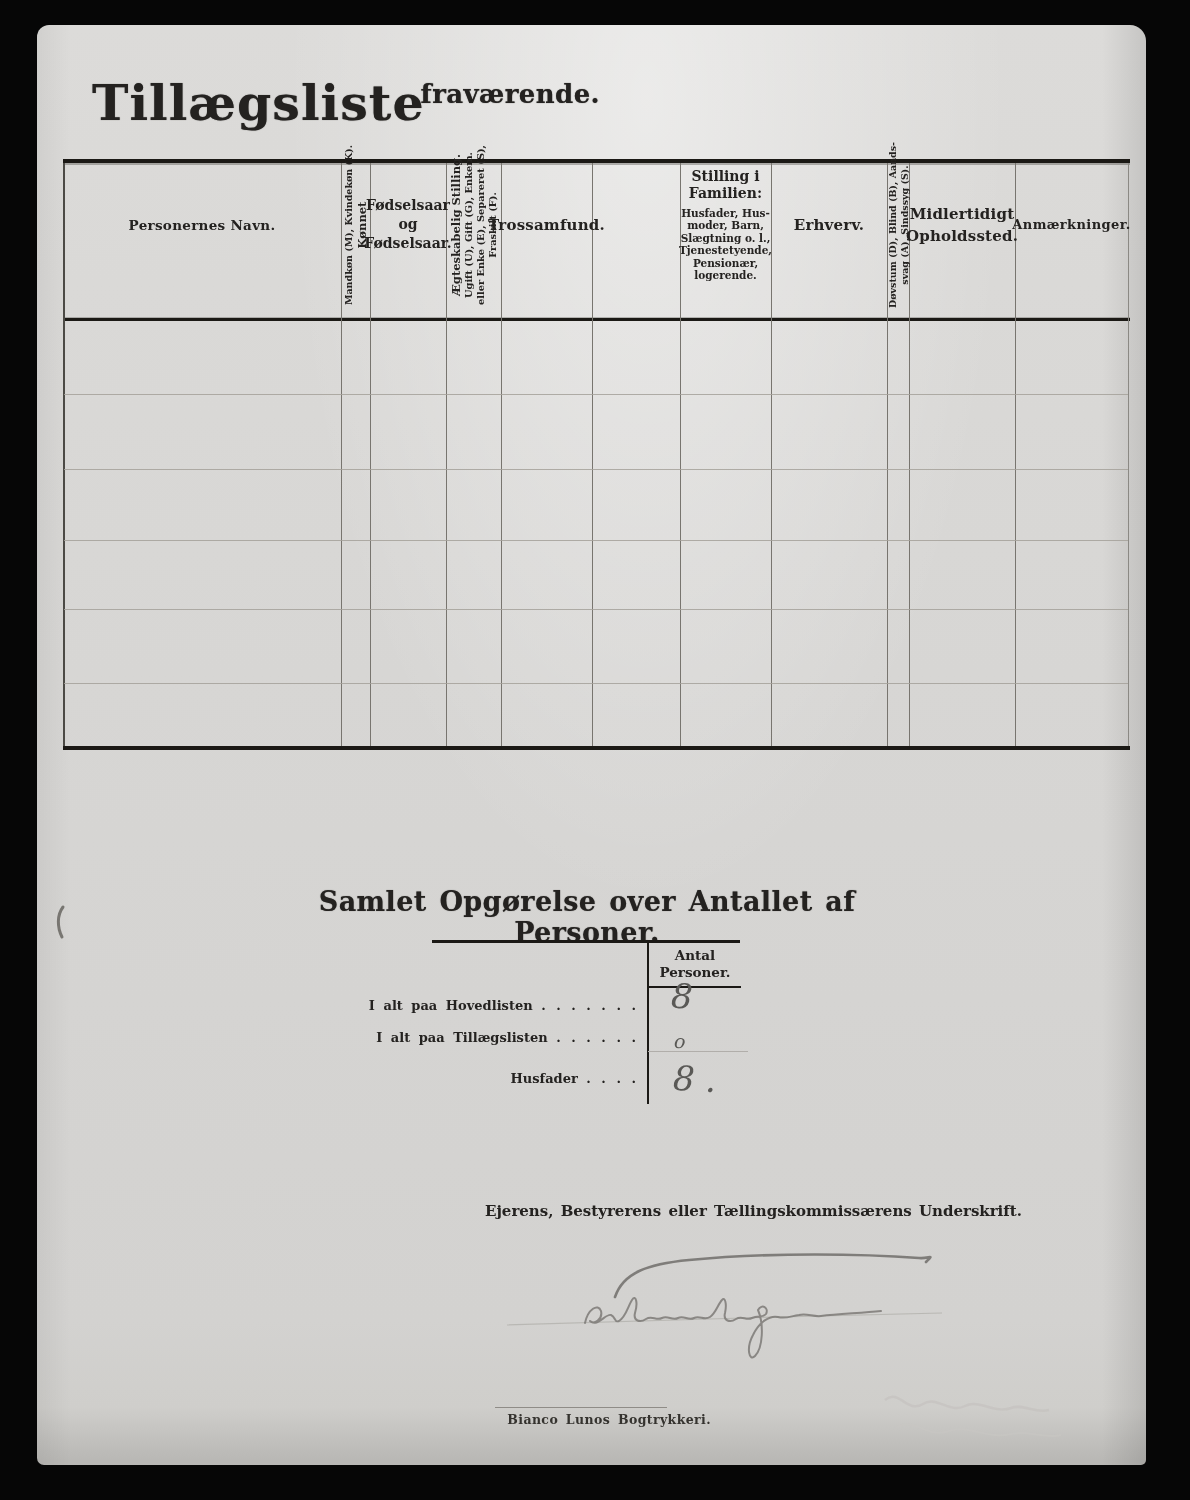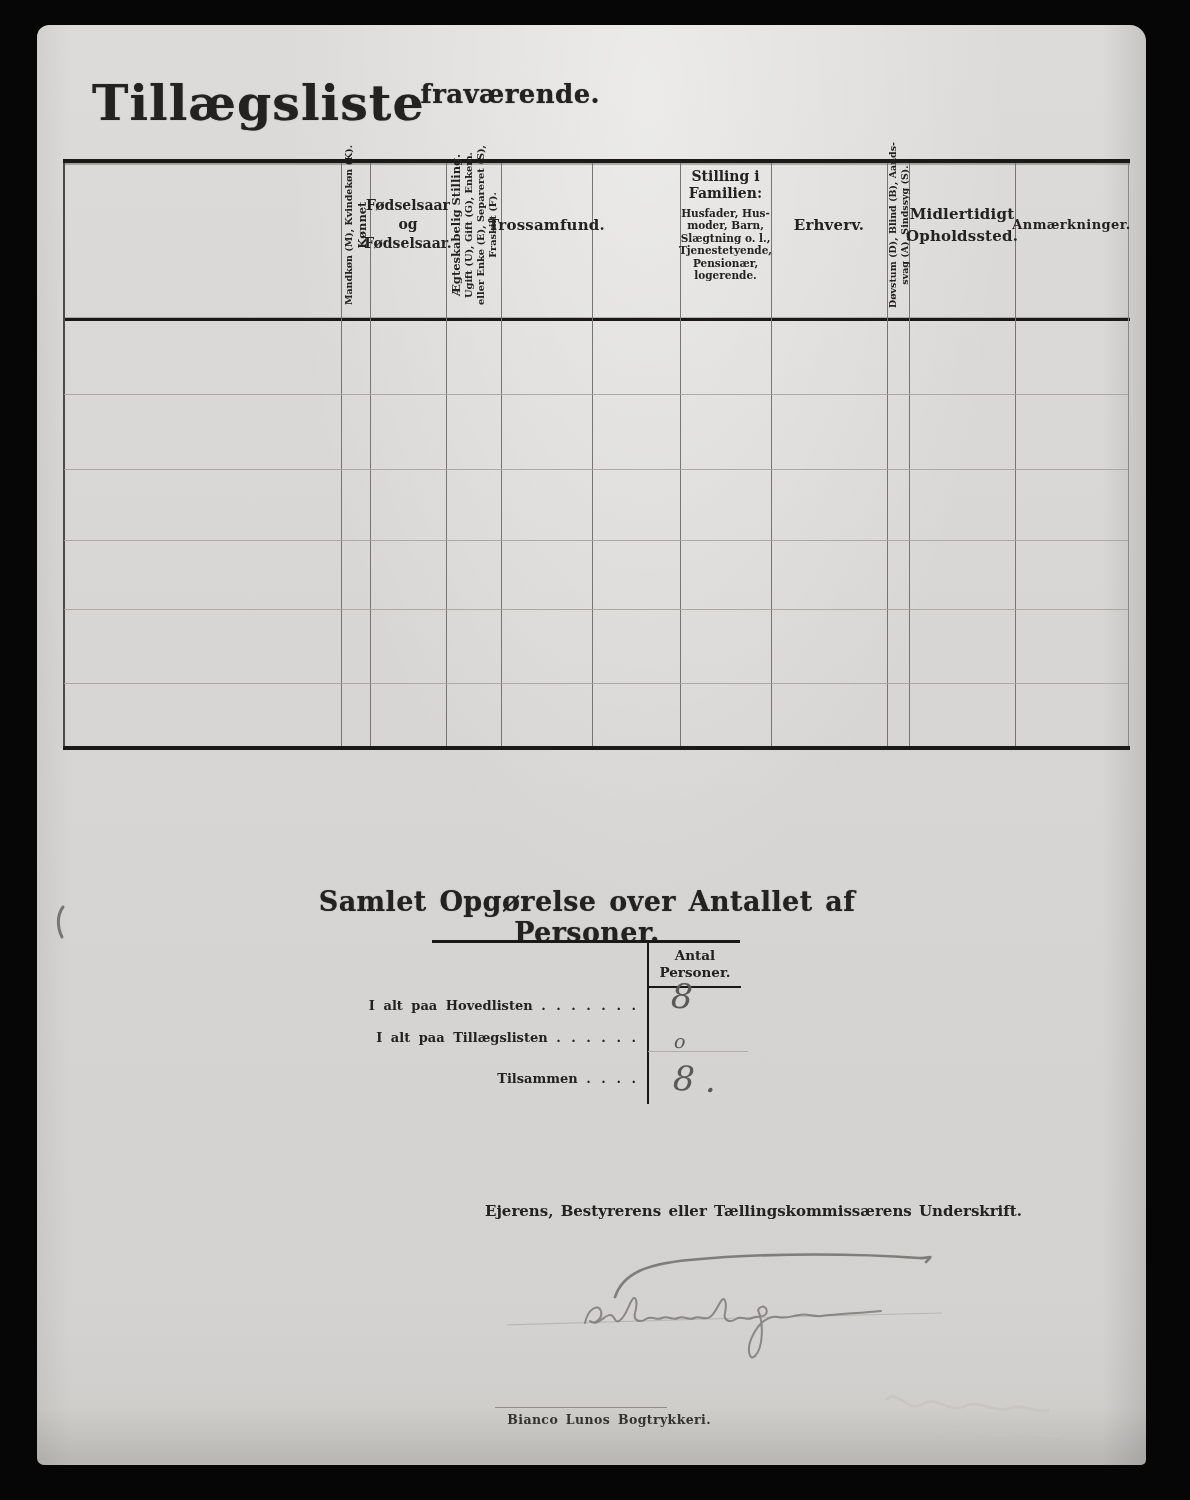--- a/index.html
+++ b/index.html
@@ -103,20 +103,23 @@
     <div class="vsep" style="left:850px"></div>
     <div class="vsep" style="left:872px"></div>
     <div class="vsep" style="left:978px"></div>
 
     <div class="rowline" style="top:369px"></div>
     <div class="rowline" style="top:444px"></div>
     <div class="rowline" style="top:515px"></div>
     <div class="rowline" style="top:584px"></div>
     <div class="rowline" style="top:658px"></div>
 
+    <div class="hcell" style="left:26px;width:278px">
+      <div class="lbl-b13">Personernes Navn.</div>
+    </div>
 
     <div class="hcell" style="left:304px;width:29px">
       <div class="vwrap">
         <div class="vtext rev">
           <div class="v-main">Kønnet</div>
           <div class="v-sub">Mandkøn (M), Kvindekøn (K).</div>
         </div>
       </div>
     </div>
 
@@ -188,21 +191,21 @@
 
     <div class="sum-row" style="top:973px">
       <span>I alt paa Hovedlisten</span>
       <span class="dots">. . . . . . .</span>
     </div>
     <div class="sum-row" style="top:1005px">
       <span>I alt paa Tillægslisten</span>
       <span class="dots">. . . . . .</span>
     </div>
     <div class="sum-row" style="top:1046px">
-      <span>Tilsammen</span>
+      <span>Husfader</span>
       <span class="dots">. . . .</span>
     </div>
 
     <div class="hand hand-8a">8</div>
     <div class="hand hand-o">o</div>
     <div class="hand hand-8b">8 .</div>
 
     <div class="sig-caption">Ejerens, Bestyrerens eller Tællingskommissærens Underskrift.</div>
     <svg class="sig-svg" width="520" height="150" viewBox="0 0 520 150">
       <path d="M 40,94 C 160,90 340,85 475,82" fill="none" stroke="#b3b1ad" stroke-width="1.2" opacity="0.8"></path>

